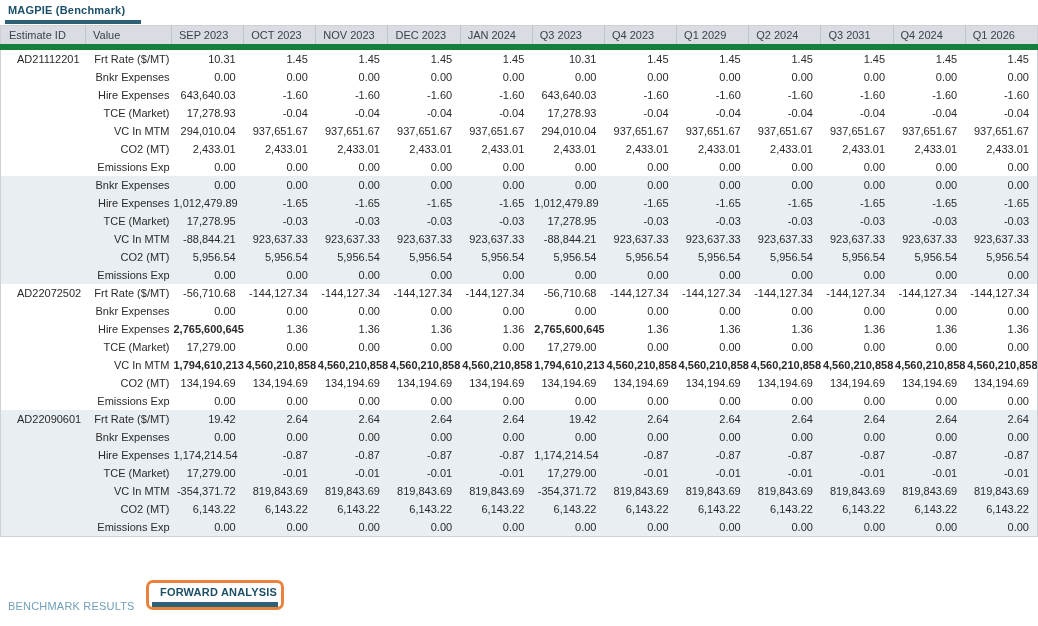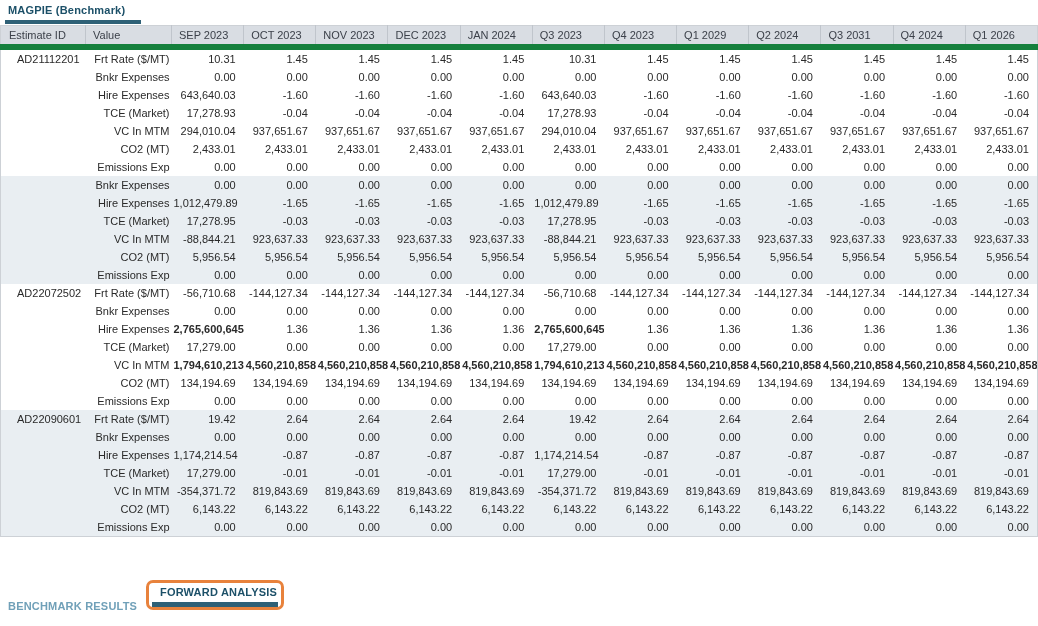--- a/index.html
+++ b/index.html
@@ -23,21 +23,21 @@
   table.grid tbody td {
     height:18px; padding:0 8px 0 2px; text-align:right; overflow:hidden;
     white-space:nowrap; color:#2a2a2a;
   }
   table.grid tbody td.id  { text-align:left; padding:0 2px 0 16px; }
   table.grid tbody td.lbl { text-align:right; padding:0 2px 0 4px; }
   table.grid tbody td.clip { text-align:left; padding-left:2px; padding-right:0;font-weight:bold; }
   table.grid tbody tr.alt td { background:#e9eef2; }
 
   
-  .bottom-tab-inactive { position:absolute; left:8px; top:600px; font-weight:bold; color:#70a0b8; letter-spacing:.2px; }
+  .bottom-tab-inactive { position:absolute; left:8px; top:600px; font-weight:normal; color:#70a0b8; letter-spacing:.2px; }
   .highlight-box { position:absolute; left:146px; top:580px; width:132px; height:24px; border:3px solid #e8823c; border-radius:7px; background:transparent; }
   .bottom-tab-active { position:absolute; left:11px; top:3px; font-weight:bold; color:#1c5068; letter-spacing:.2px; white-space:nowrap; }
   .active-underline { position:absolute; left:3px; right:3px; bottom:0; height:5px; background:#2e6076; }
 </style>
 </head>
 <body>
 
 <div>
   <div class="top-tab-label">MAGPIE (Benchmark)</div>
   <div class="top-tab-underline"></div>

